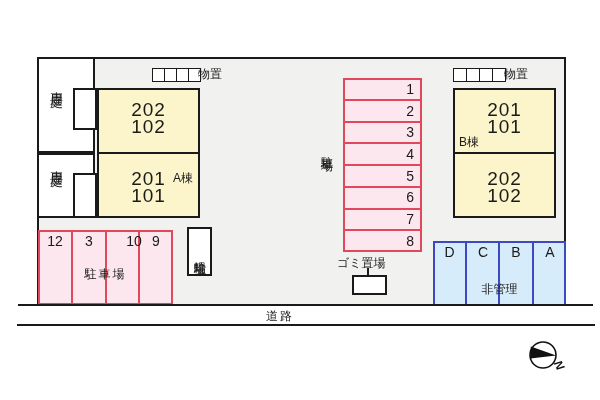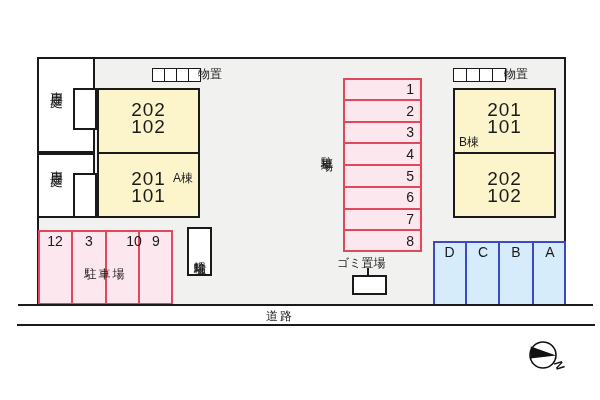--- a/index.html
+++ b/index.html
@@ -123,20 +123,21 @@
   </div>
 
   <div class="abs blue" style="left:433px;top:241px;width:133px;height:65px;"></div>
   <div class="abs blueline" style="left:465px;top:241px;width:2px;height:65px;"></div>
   <div class="abs blueline" style="left:498px;top:241px;width:2px;height:65px;"></div>
   <div class="abs blueline" style="left:532px;top:241px;width:2px;height:65px;"></div>
   <div class="abs num" style="left:433px;top:244px;width:33px;text-align:center;">D</div>
   <div class="abs num" style="left:467px;top:244px;width:32px;text-align:center;">C</div>
   <div class="abs num" style="left:500px;top:244px;width:32px;text-align:center;">B</div>
   <div class="abs num" style="left:534px;top:244px;width:32px;text-align:center;">A</div>
+  <div class="abs t14" style="left:433px;top:281px;width:133px;text-align:center;">非管理</div>
 
   <div class="abs hline" style="left:18px;top:304px;width:575px;"></div>
   <div class="abs hline" style="left:17px;top:324px;width:578px;"></div>
   <div class="abs t14" style="left:266px;top:308px;letter-spacing:2px;">道路</div>
 
   <svg class="abs" style="left:526px;top:338px;" width="48" height="44" viewBox="0 0 48 44">
     <circle cx="17" cy="17" r="13" fill="#ffffff" stroke="#111111" stroke-width="1.6"></circle>
     <polygon points="30.2,17.5 4.8,8.5 4.2,20.5" fill="#111111"></polygon>
     <text x="29" y="31" font-size="12" font-weight="bold" font-style="italic" font-family="Liberation Sans, sans-serif" fill="#111111" transform="rotate(62 33 27)">N</text>
   </svg>

